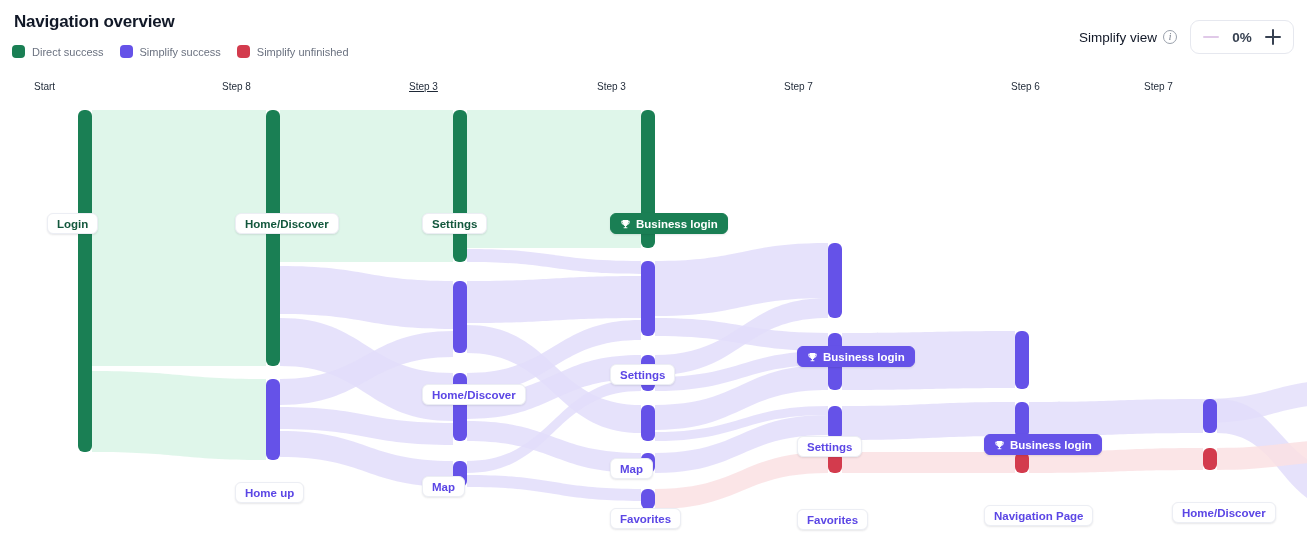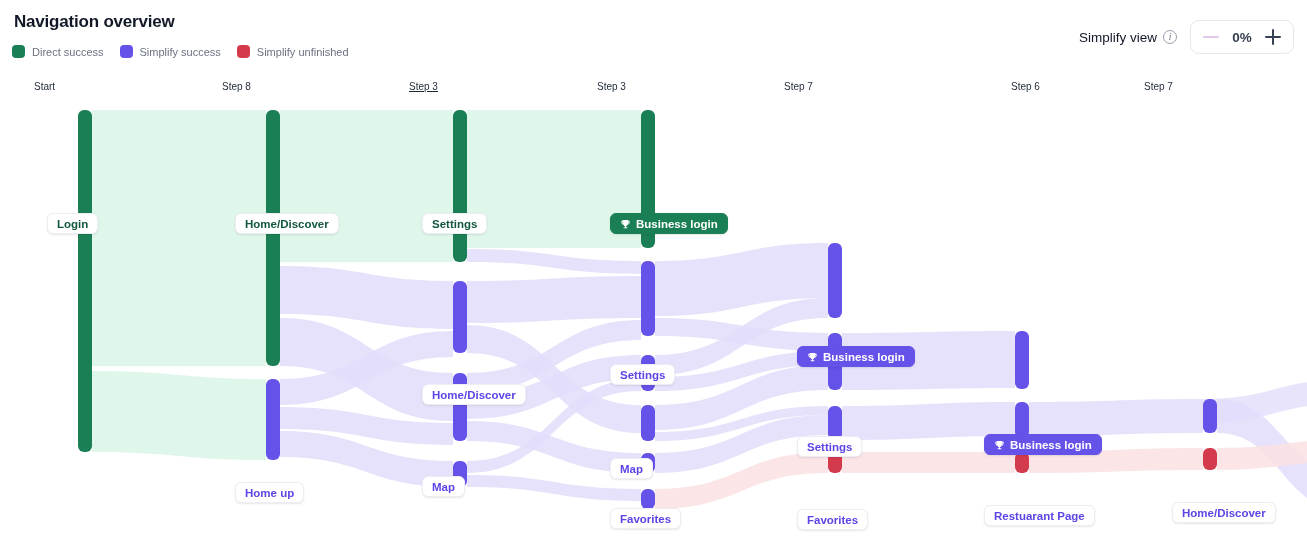--- a/index.html
+++ b/index.html
@@ -242,21 +242,21 @@
         <div class="chip plain purple" style="left: 797px; top: 409px;">
           <span>Favorites</span>
         </div>
         <div class="chip solid purple" style="left: 984px; top: 334px;">
           <svg viewBox="0 0 24 24" class="trophy">
             <path d="M6 3h12v2h3v3c0 2.8-2.1 5.1-4.8 5.5A5 5 0 0 1 13 16.9V19h3v2H8v-2h3v-2.1a5 5 0 0 1-3.2-3.4C5.1 13.1 3 10.8 3 8V5h3V3zm0 4H5v1c0 1.5 1 2.8 2.3 3.3A7 7 0 0 1 6 8V7zm12 0v1a7 7 0 0 1-1.3 3.3A3.5 3.5 0 0 0 19 8V7h-1z" fill="currentColor"></path>
           </svg>
           <span>Business login</span>
         </div>
         <div class="chip plain purple" style="left: 984px; top: 405px;">
-          <span>Restuarant Page</span>
+          <span>Navigation Page</span>
         </div>
         <div class="chip plain purple" style="left: 1172px; top: 402px;">
           <span>Home/Discover</span>
         </div>
       </div>
   </div>
 
 </div>
 
 </body></html>

